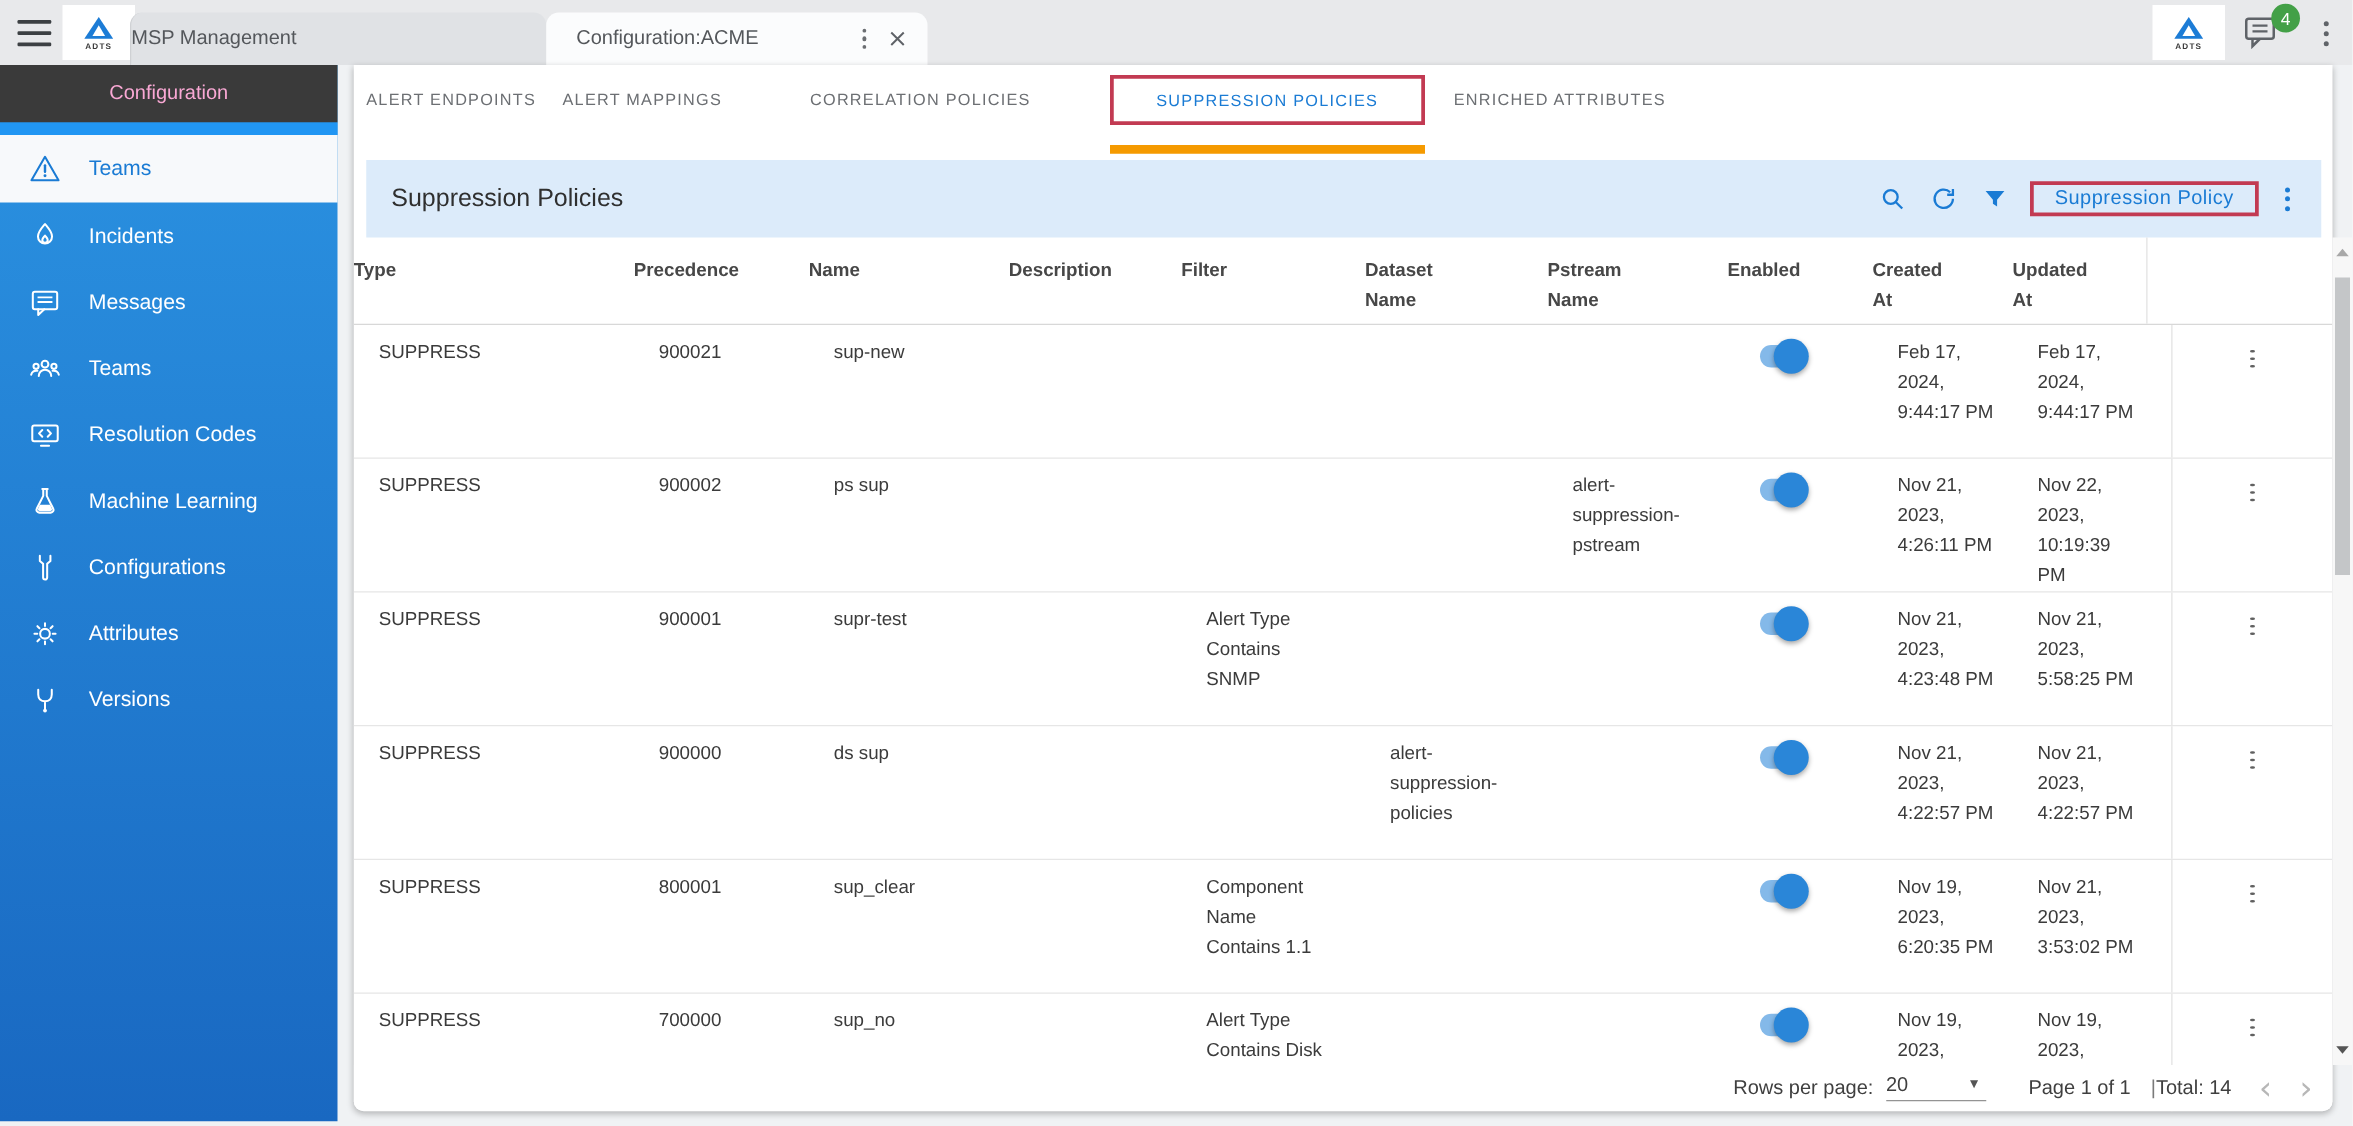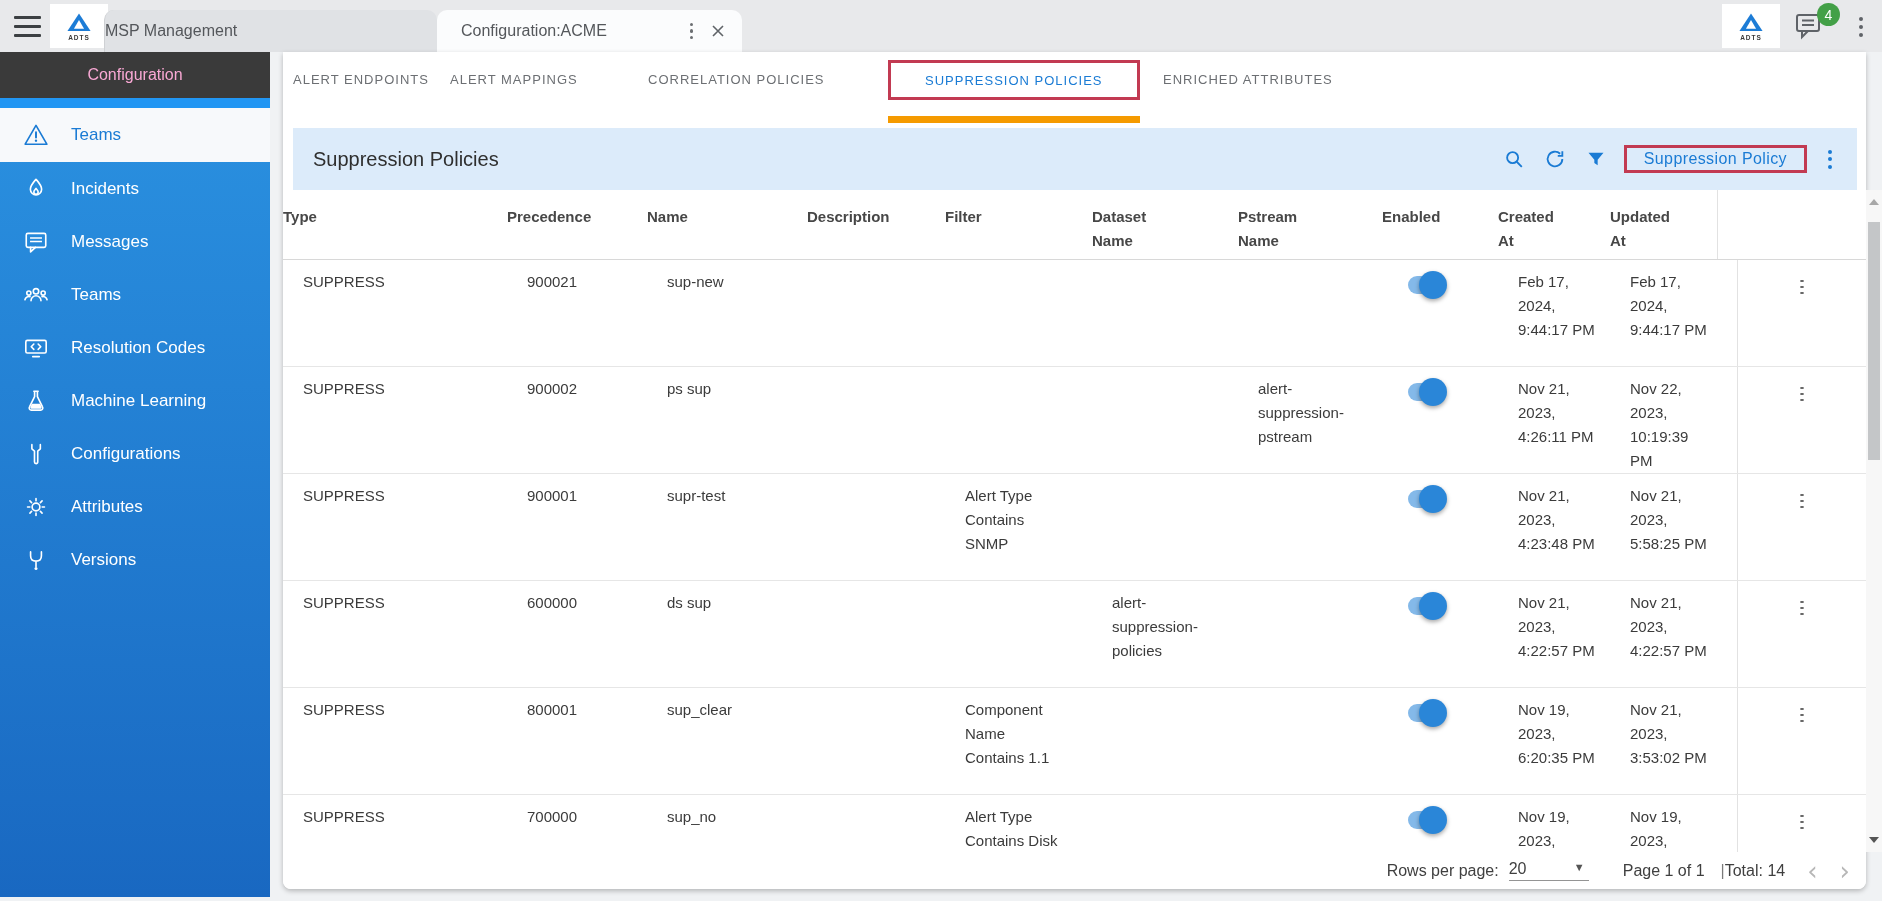--- a/index.html
+++ b/index.html
@@ -447,21 +447,21 @@
               <i></i>
               <i></i>
             </span>
           </div>
         </div>
         <div class="t-row">
           <div class="cell c0">
             <span>SUPPRESS</span>
           </div>
           <div class="cell c1">
-            <span>600000</span>
+            <span>900000</span>
           </div>
           <div class="cell c2">
             <span>ds sup</span>
           </div>
           <div class="cell c3">
             <span></span>
           </div>
           <div class="cell c4">
             <span></span>
           </div>

